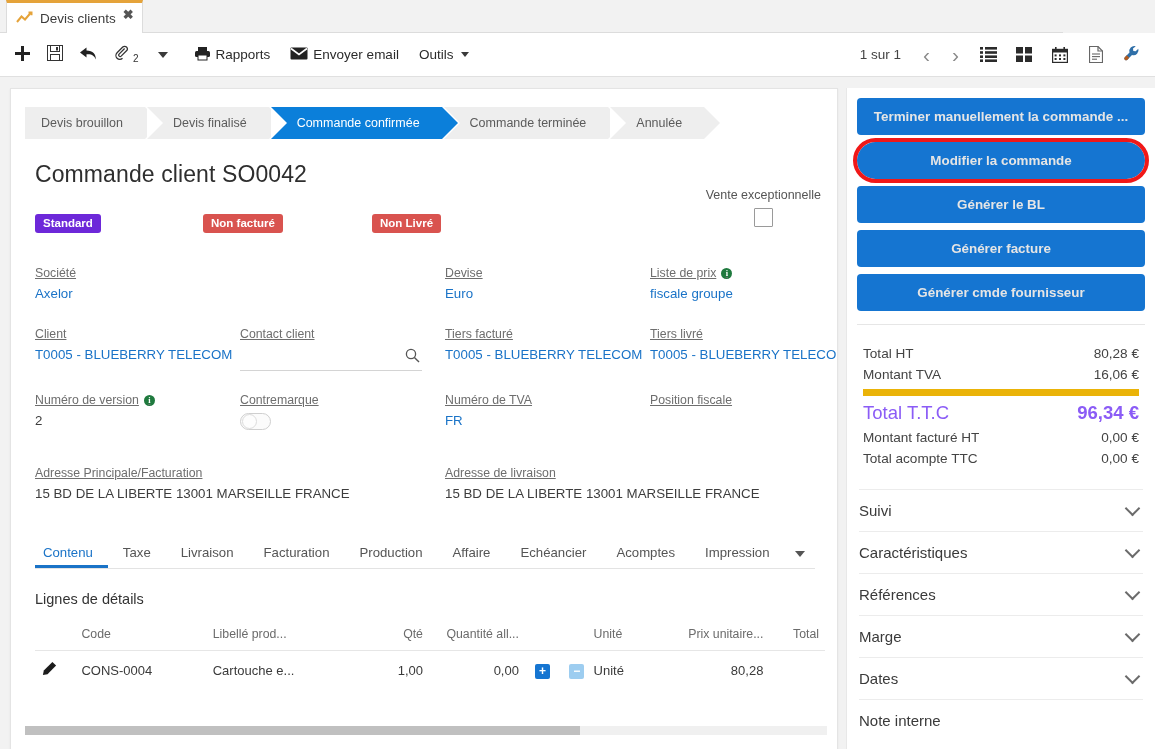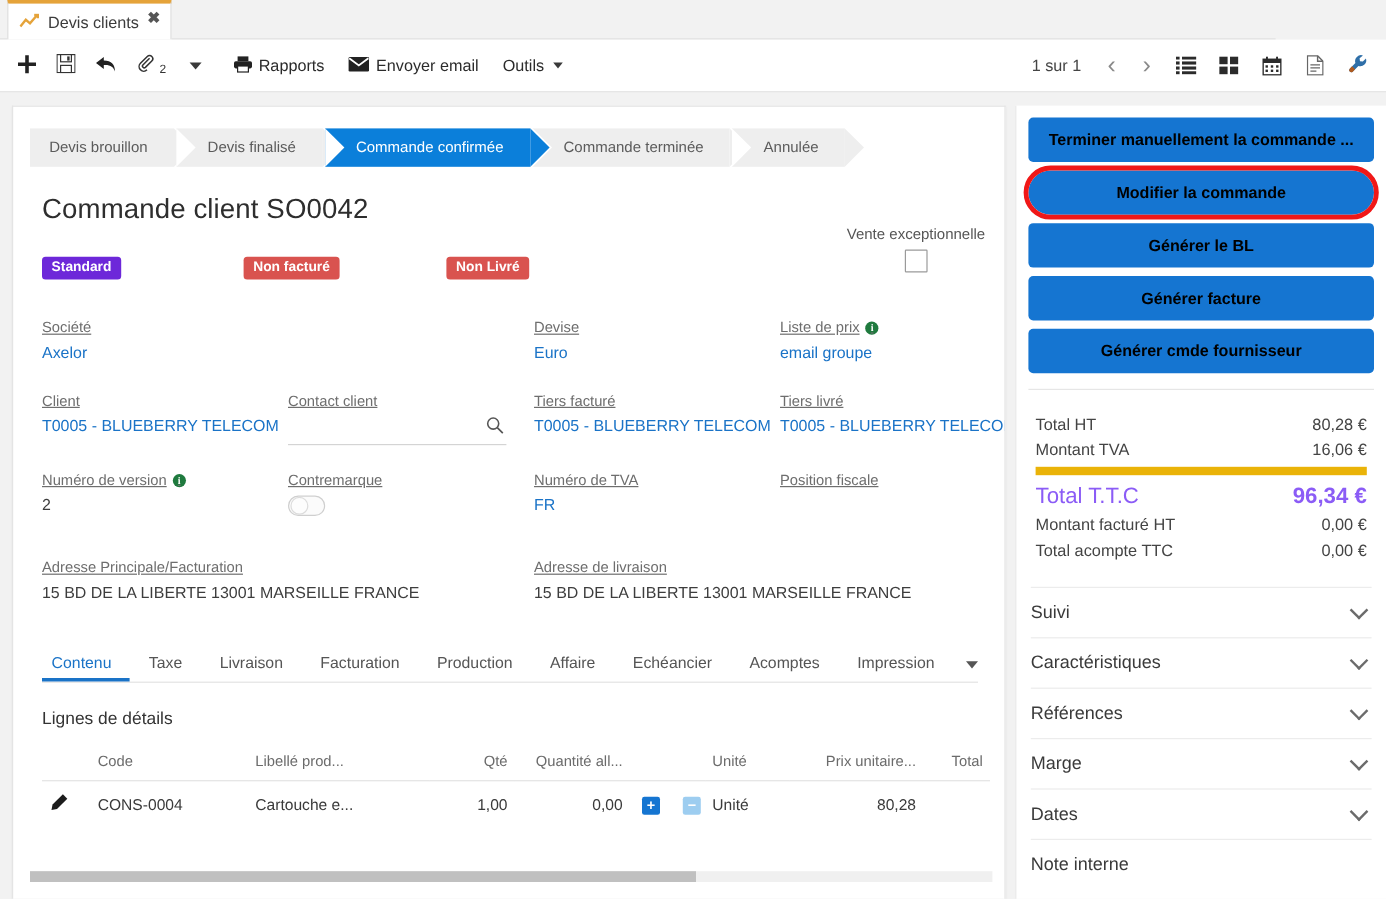--- a/index.html
+++ b/index.html
@@ -206,21 +206,20 @@
     width: 15px; height: 15px; border-radius: 50%;
     background: #fdfdfd; border: 1px solid #dcdcdc;
   }
 
   
   .subtabs {
     margin: 38px 0 0 24px; width: 780px;
     border-bottom: 1px solid #e3e3e3;
     display: flex; align-items: flex-end; gap: 0px;
     height: 30px;
-    justify-content: space-between;
   }
   .subtab {
     font-size: 13.2px; color: #555;
     padding: 0 15px 8px; cursor: pointer; white-space: nowrap;
   }
   .subtab:first-child { padding-left: 8px; }
   .subtab.active {
     color: #1a73c7;
     box-shadow: inset 0 -3px 0 0 #1a73c7;
   }
@@ -265,21 +264,21 @@
   .hscroll {
     position: absolute; left: 14px; bottom: 14px;
     width: 802px; height: 9px; background: #f0f0f0;
   }
   .hscroll .thumb { width: 555px; height: 9px; background: #c0c0c0; cursor: pointer; }
 
   
   .actions { padding: 10px 10px 0 10px; }
   .act-btn {
     display: block; width: 100%; height: 37px;
-    background: #1575d1; color: #000000;
+    background: #1575d1; color: #e5e5e5;
     border: none; border-radius: 4px;
     font-size: 13.4px; font-weight: bold;
     font-family: "Liberation Sans", sans-serif;
     margin-bottom: 7px; cursor: pointer;
     white-space: nowrap; overflow: hidden;
   }
   .act-btn.highlight {
     outline: 4px solid #f01818;
     outline-offset: 0px;
     border-radius: 20px;
@@ -495,21 +494,21 @@
     <div class="field"></div>
     <div class="field">
       <div class="f-label">Devise</div>
       <div class="f-value link">Euro</div>
     </div>
     <div class="field">
       <div class="f-label">
         <span>Liste de prix</span>
         <span class="info-dot">i</span>
       </div>
-      <div class="f-value link">email groupe</div>
+      <div class="f-value link">fiscale groupe</div>
     </div>
   </div>
 
   <div class="fgrid">
     <div class="field">
       <div class="f-label">Client</div>
       <div class="f-value link">T0005 - BLUEBERRY TELECOM</div>
     </div>
     <div class="field">
       <div class="f-label">Contact client</div>

